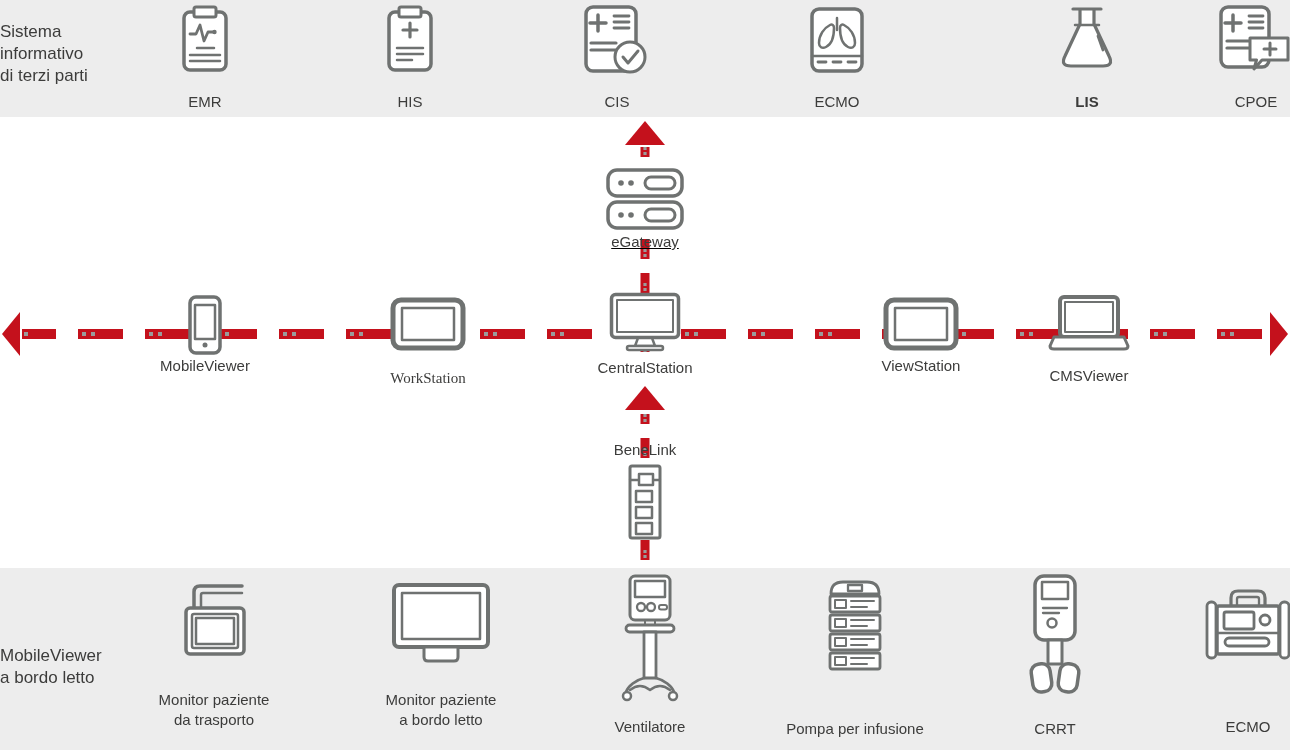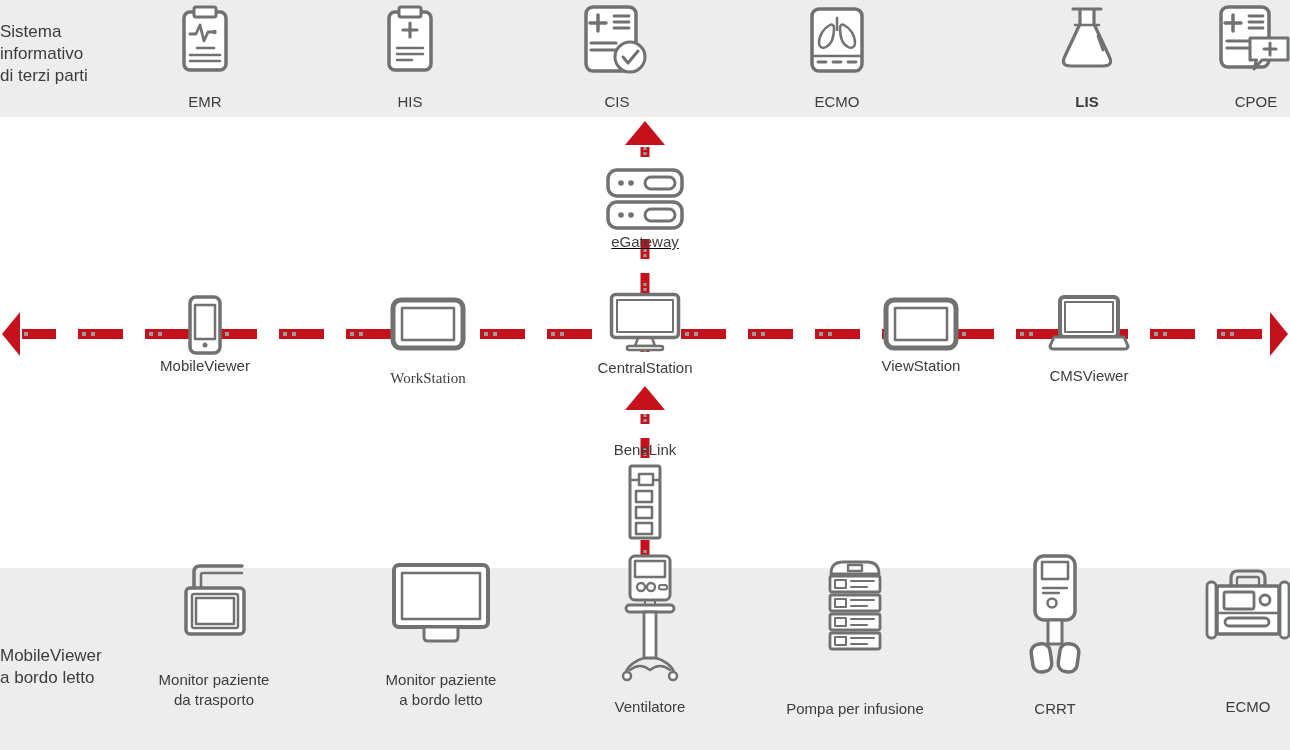--- a/index.html
+++ b/index.html
@@ -218,21 +218,21 @@
 
 <div class="node" style="left:1009px;top:294px;width:160px;">
   <svg width="84" height="60" viewBox="0 0 84 60">
     <rect class="sf" x="13" y="3" width="58" height="40" rx="4" stroke-width="4"></rect>
     <rect class="s" x="18" y="8" width="48" height="30" stroke-width="2"></rect>
     <path class="sf" d="M7,43 H77 L81,52 Q81,55 77,55 H7 Q3,55 3,52 Z" stroke-width="3"></path>
   </svg>
   <div class="lbl" style="margin-top:12px;">CMSViewer</div>
 </div>
 
-<div class="band" style="top:536px;height:182px;background:transparent;z-index:2;">
+<div class="band" style="top:556px;height:182px;background:transparent;z-index:2;">
 
   <div class="bnode node" style="left:104px;">
     <svg width="72" height="84" viewBox="0 0 72 84" style="margin-top:20px;">
       <path class="s" d="M16,32 V16 Q16,10 22,10 H64" stroke-width="3.5"></path>
       <path class="s" d="M23,32 V19 Q23,17 25,17 H64" stroke-width="2.5"></path>
       <rect class="sf" x="8" y="32" width="58" height="46" rx="4" stroke-width="3.5"></rect>
       <rect class="sf" x="14" y="38" width="46" height="34" rx="2" stroke-width="2.5"></rect>
       <rect class="sf" x="18" y="42" width="38" height="26" stroke-width="2.5"></rect>
     </svg>
     <div class="lbl" style="top:134px;">

